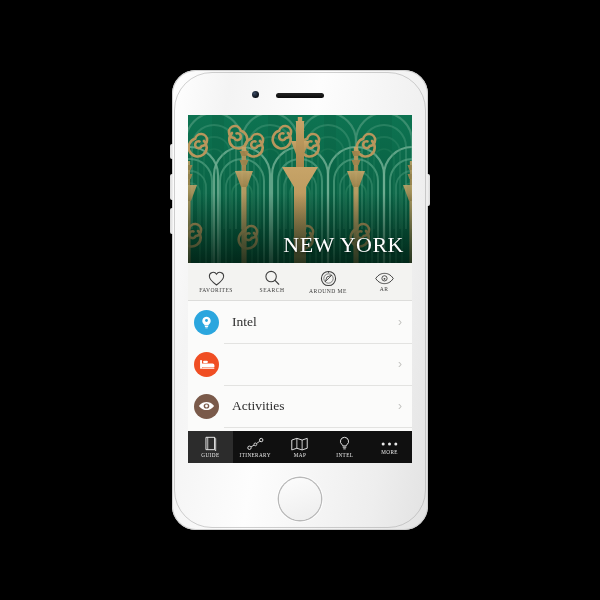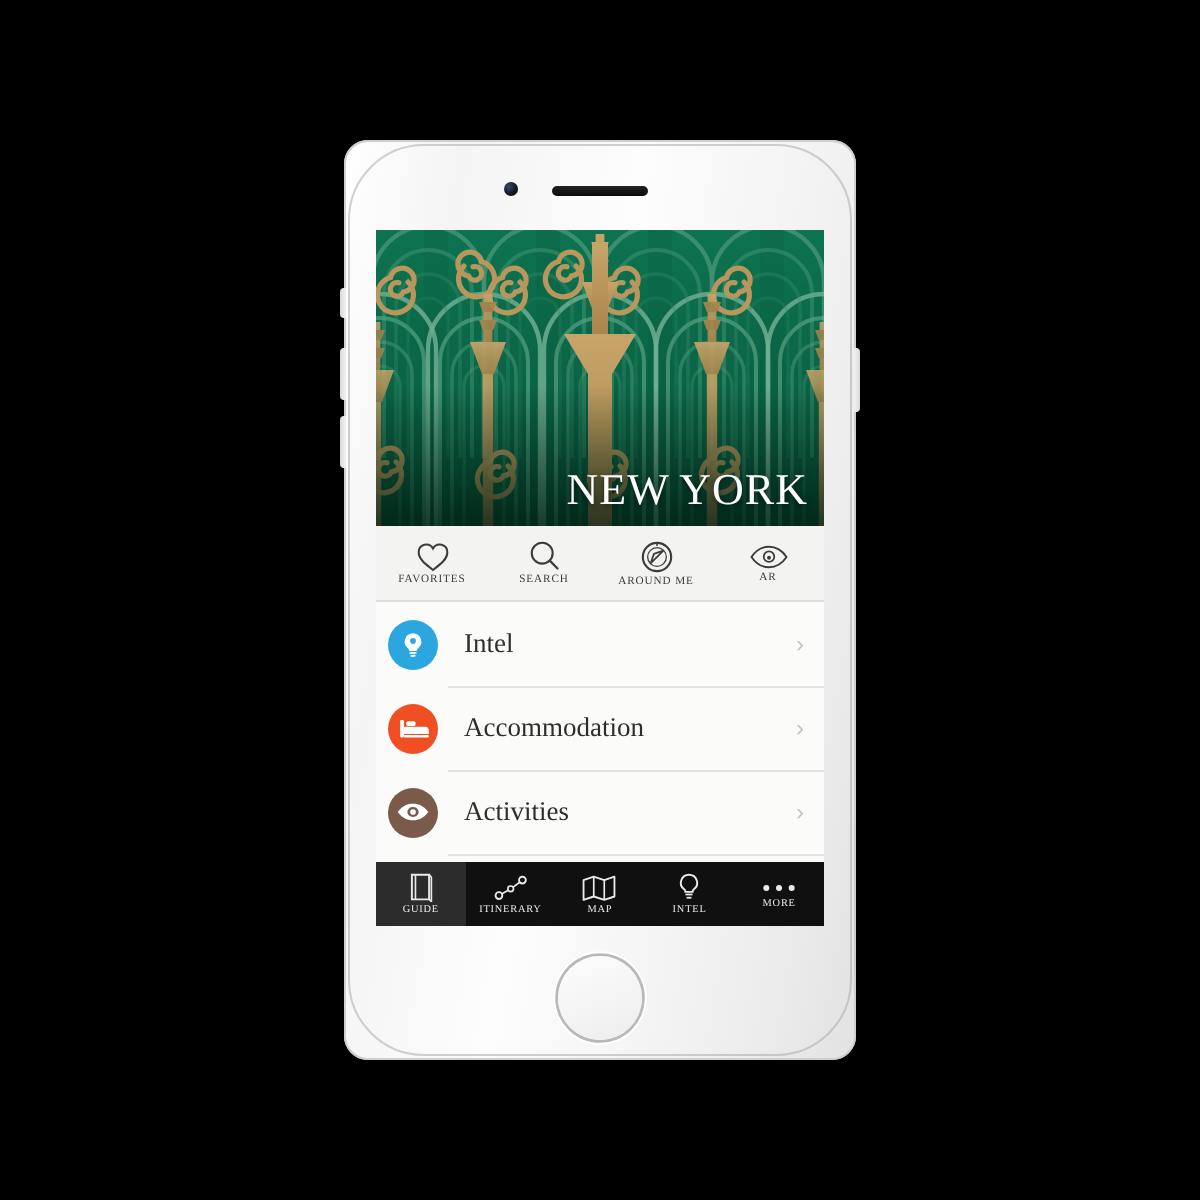--- a/index.html
+++ b/index.html
@@ -10,21 +10,21 @@
     overflow: hidden;
   }
 
   #stage { position: relative; width: 600px; height: 600px; background: #000; }
 
   
   .phone {
     position: absolute;
     left: 172px; top: 70px;
     width: 256px; height: 460px;
-    border-radius: 12px;
+    border-radius: 24px;
     background: linear-gradient(100deg,#ffffff 0%,#f4f4f4 18%,#fdfdfd 45%,#eeeeee 82%,#e2e2e2 100%);
     box-shadow: 0 0 0 1px #cfcfcf inset, 0 1px 3px rgba(0,0,0,.35);
   }
   .phone-inner-edge {
     position: absolute; inset: 2px;
     border-radius: 38px;
     border: 1px solid rgba(170,170,170,.55);
     pointer-events: none;
   }
   
@@ -335,21 +335,20 @@
 
         <div class="row">
           <span class="row-icon" style="background:#f04e23">
             <svg width="16" height="14" viewBox="0 0 22 18">
               <rect x="1.5" y="3.5" width="2.6" height="12" rx=".8" fill="#fff"></rect>
               <path d="M4.1 8.2 h14.5 a2.6 2.6 0 0 1 2.6 2.6 v2.4 h-17.1 Z" fill="#fff"></path>
               <rect x="4.1" y="13.8" width="17.1" height="1.7" rx=".6" fill="#fff"></rect>
               <rect x="5.6" y="4.4" width="6.6" height="3.2" rx="1.5" fill="#fff"></rect>
             </svg>
           </span>
-          <span class="row-label">Accommodation</span>
           <span class="chev">›</span>
         </div>
 
         <div class="row">
           <span class="row-icon" style="background:#7a5a4a">
             <svg width="17" height="12" viewBox="0 0 24 14">
               <path d="M1.2 7 C4.8 2.2 8.6 1.2 12 1.2 C15.4 1.2 19.2 2.2 22.8 7 C19.2 11.8 15.4 12.8 12 12.8 C8.6 12.8 4.8 11.8 1.2 7 Z" fill="#fff"></path>
               <ellipse cx="12" cy="7" rx="4" ry="3.6" fill="#7a5a4a"></ellipse>
               <circle cx="12" cy="7" r="2" fill="#fff"></circle>
             </svg>

